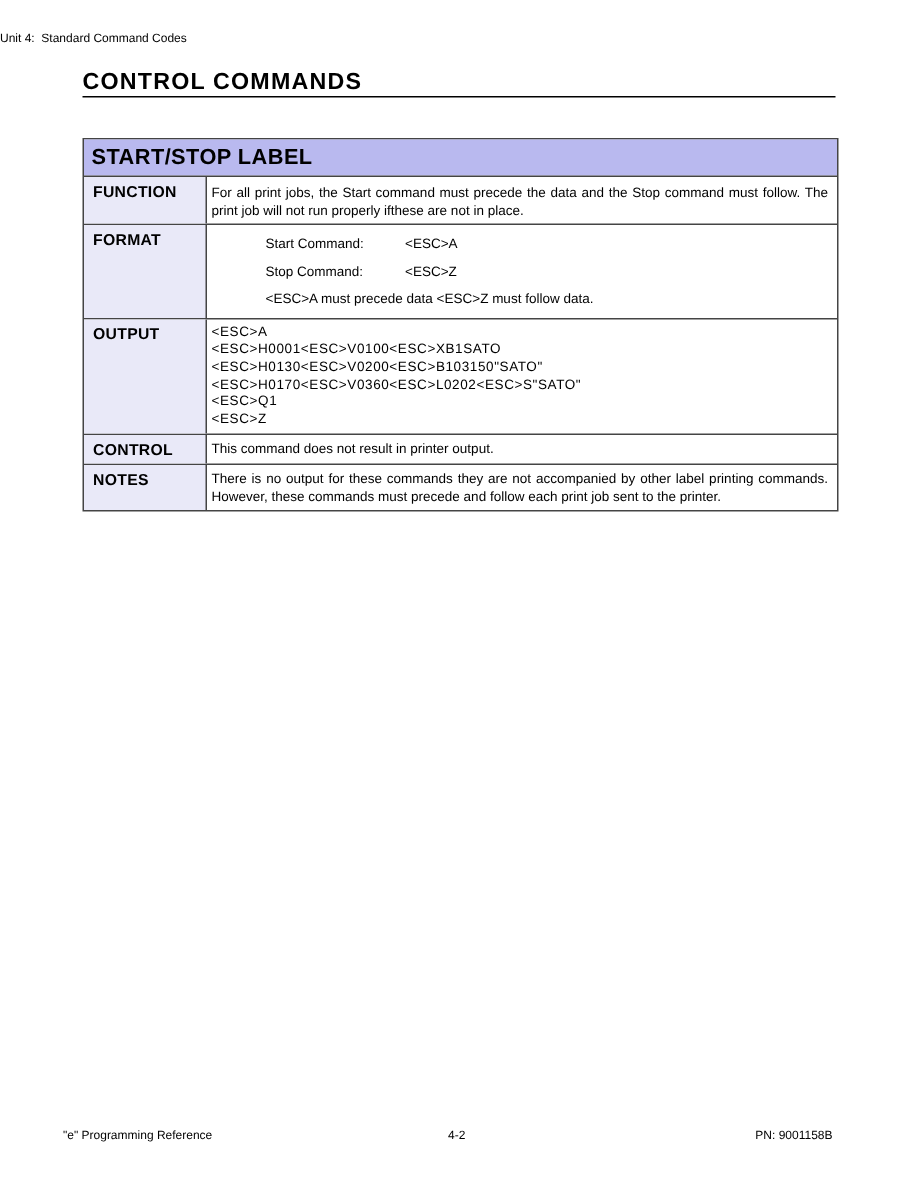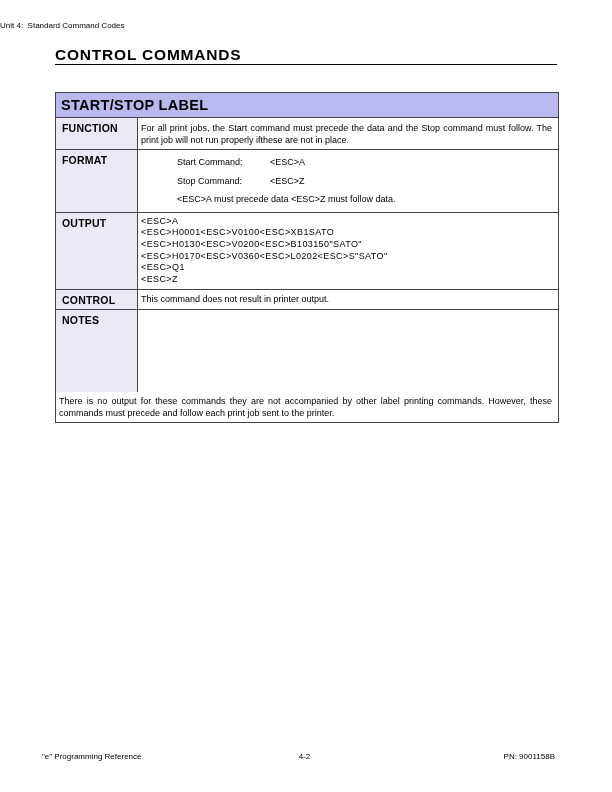--- a/index.html
+++ b/index.html
@@ -66,21 +66,21 @@
     font-size: 9px;
     line-height: 12px;
     padding: 3px 6px 3px 3px;
   }
   .justify { text-align: justify; }
   .row-function .t-content { padding-top: 4px; }
   .row-function { min-height: 31px; }
   .row-format   { min-height: 56px; gap: 36px; }
   .row-example  { min-height: 75px; }
   .row-output   { min-height: 19px; }
-  .row-notes    { min-height: 29px; flex-direction: column; }
+  .row-notes    { min-height: 29px; }
   .fmt-line, .fmt-note { line-height: 18.5px; white-space: nowrap; }
   .fmt-name { display: inline-block; width: 93px; }
   .example-line { line-height: 11.7px; letter-spacing: 0.4px; white-space: nowrap; }
   .footer {
     position: absolute;
     left: 42px; right: 45px; top: 752px;
     height: 12px;
     font-size: 8px;
   }
   .footer-left   { position: absolute; left: 0; }

